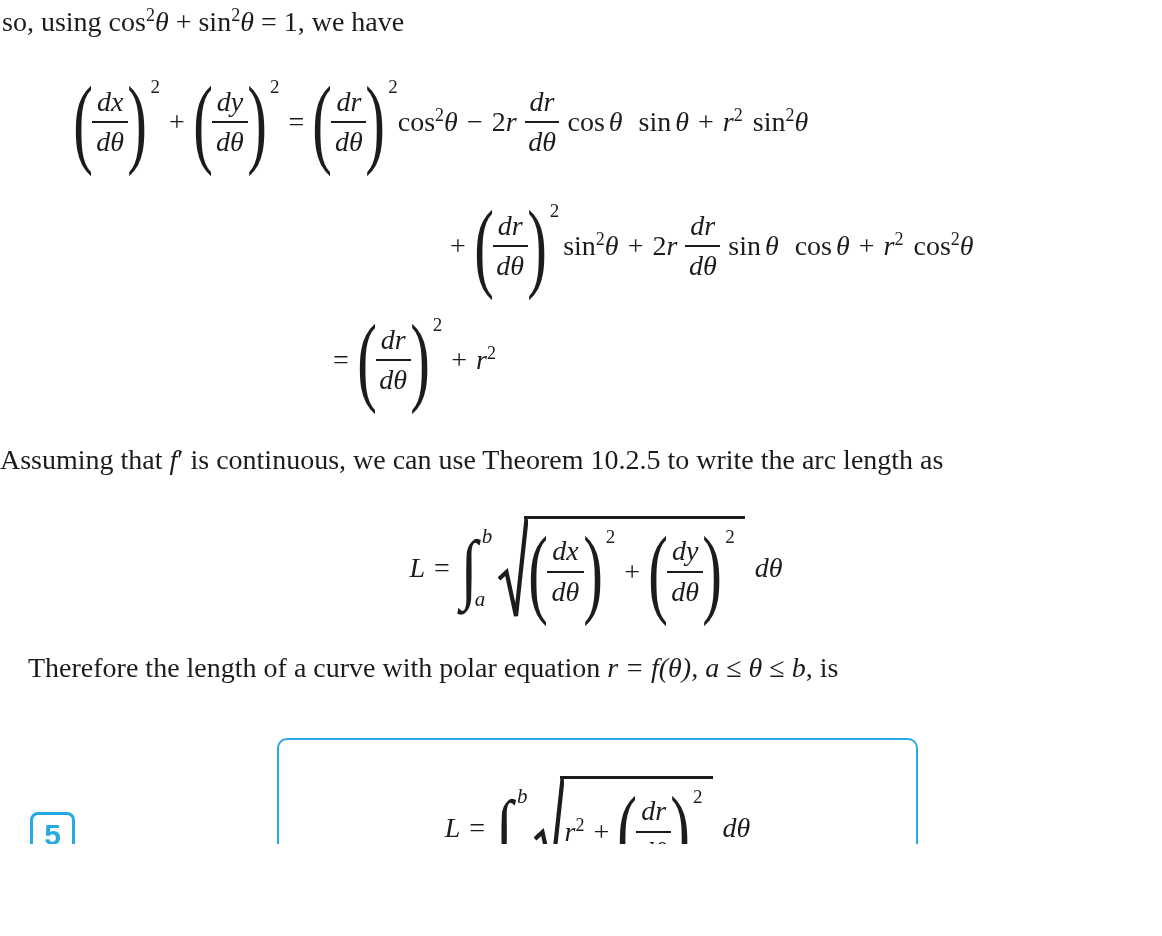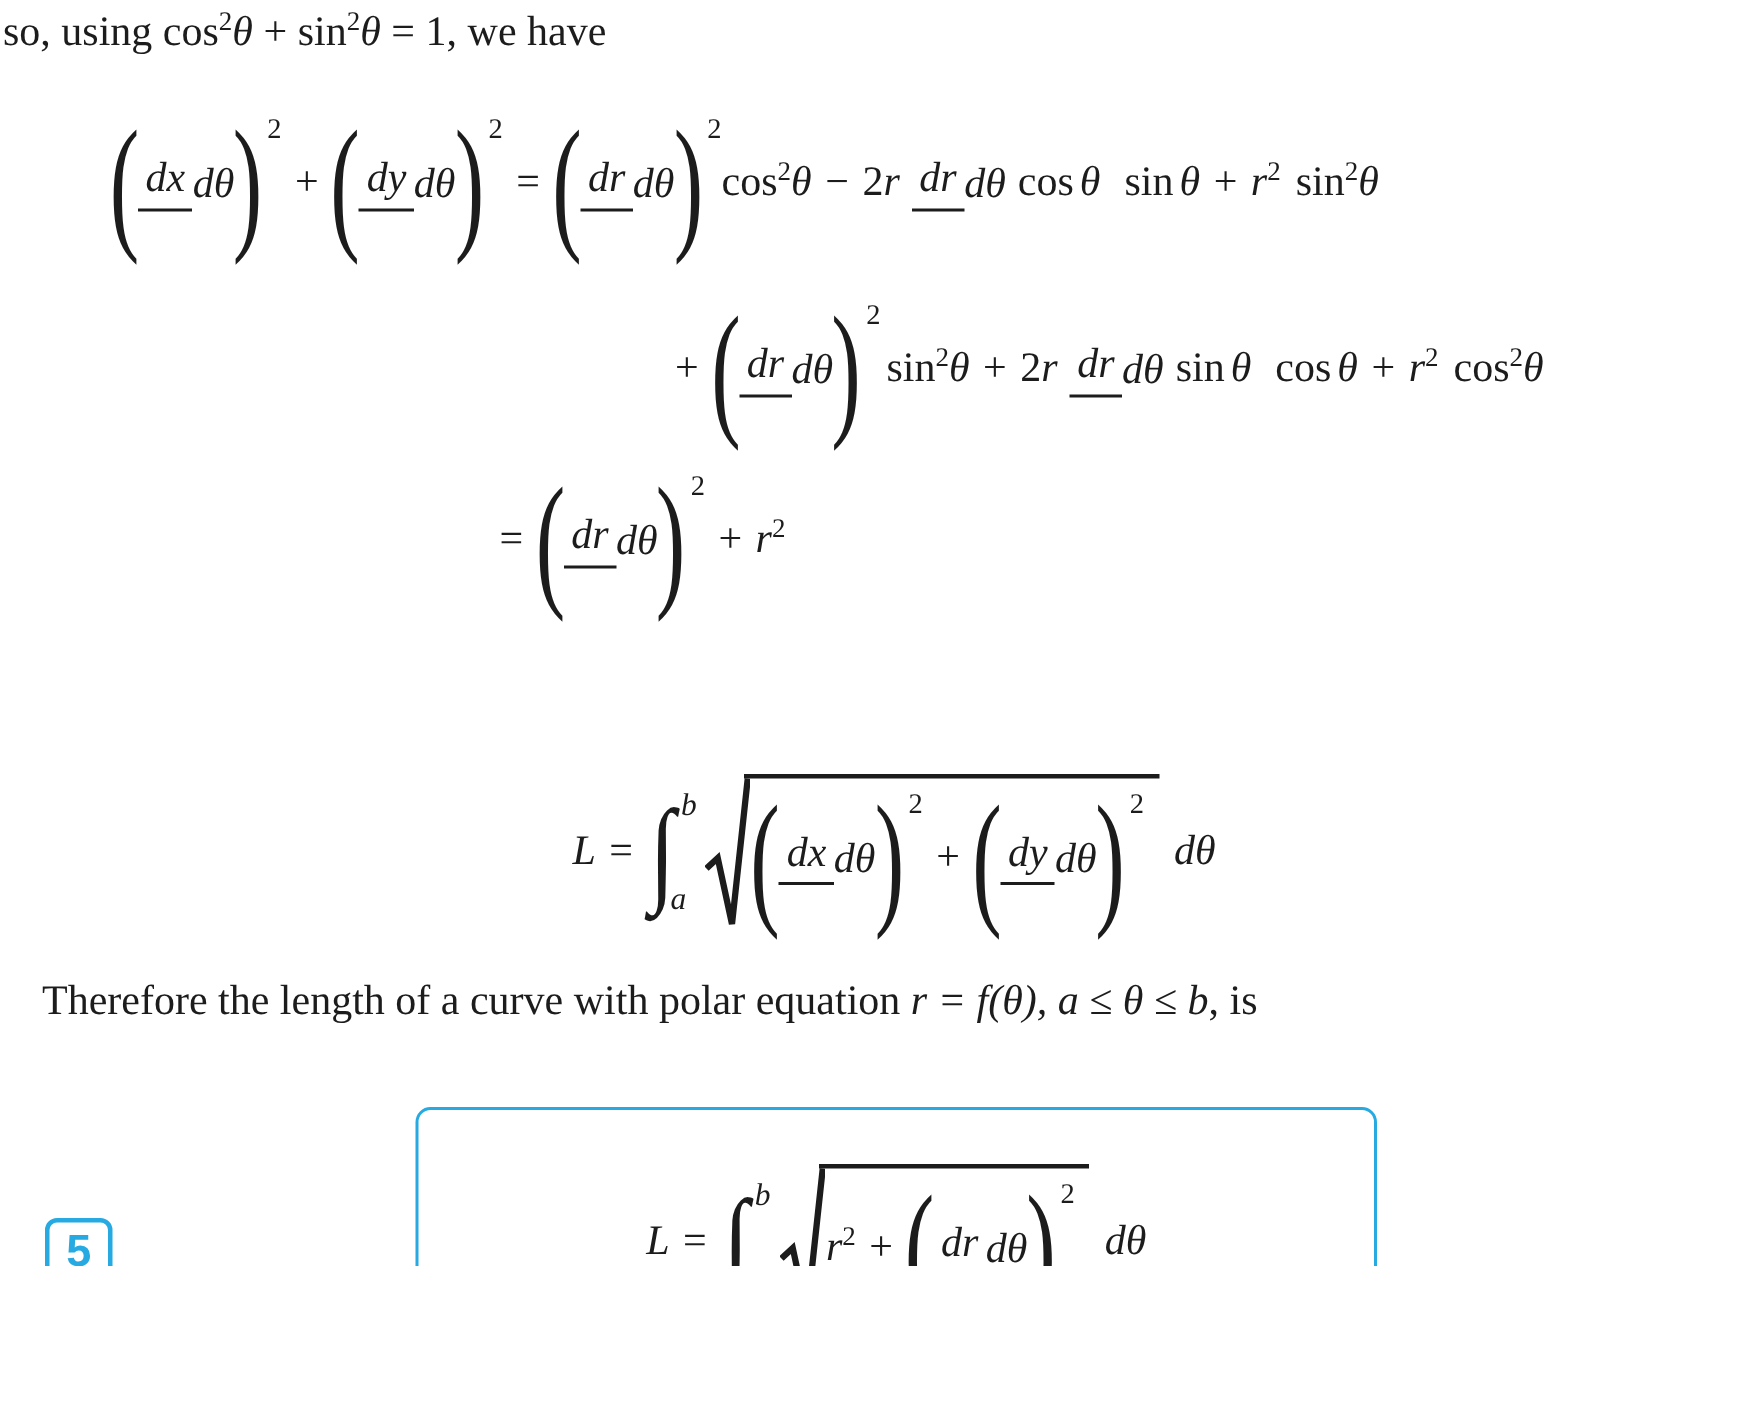--- a/index.html
+++ b/index.html
@@ -9,21 +9,21 @@
     position:relative; width:1162px; height:844px; background:var(--bg);
     font-family:"Liberation Serif", serif; color:var(--ink); overflow:hidden;
   }
   .textline { position:absolute; font-size:28px; line-height:1.25; white-space:nowrap; }
   .it { font-style:italic; }
   .tsup { font-size:18px; vertical-align:0.55em; line-height:0; }
 
   .mrow { position:absolute; display:flex; align-items:center; white-space:nowrap; }
 
   
-  .frac { display:inline-flex; align-items:center;
+  .frac { display:inline-flex; flex-direction:column; align-items:center;
           font-size:28px; line-height:1.15; font-style:italic; }
   .frac .num { border-bottom:2px solid var(--ink); padding:0 5px 3px; }
   .frac .den { padding-top:3px; }
 
   
   .pterm { display:inline-flex; align-items:center; }
   .bigp  { font-size:72px; line-height:76px; display:inline-block;
            transform:scale(0.82,1.38); margin:0 -3px; }
   .psup  { font-size:19px; align-self:flex-start; margin:-8px 0 0 4px; font-style:normal; }
 
@@ -140,20 +140,21 @@
         <span class="num">dr</span>
         <span class="den">dθ</span>
       </span>
       <span class="bigp">)</span>
       <span class="psup">2</span>
     </span>
     <span class="op">+</span>
     <span class="tx"><span class="it">r</span><sup>2</sup></span>
   </div>
 
+  <p class="textline" style="top:442px; left:0;"><span>Assuming that </span><span class="it">f</span><span>′</span><span> is continuous, we can use Theorem 10.2.5 to write the arc length as</span></p>
 
   <div class="mrow" style="top:500px; left:0; width:100%; height:136px; justify-content:center; padding-left:30px;">
     <span class="tx it">L</span>
     <span class="op">=</span>
     <span class="intgrp">
       <span class="intsign">∫</span>
       <span class="limits">
         <span class="hi">b</span>
         <span class="lo">a</span>
       </span>

